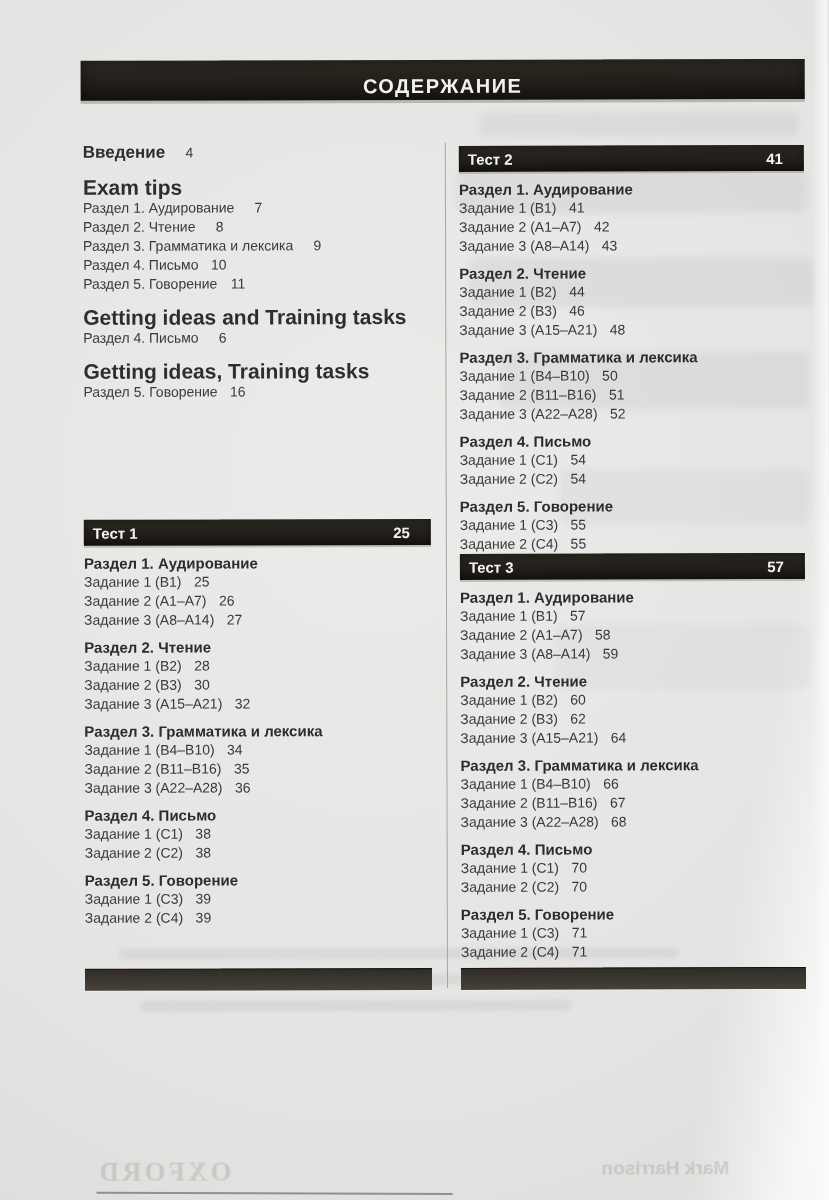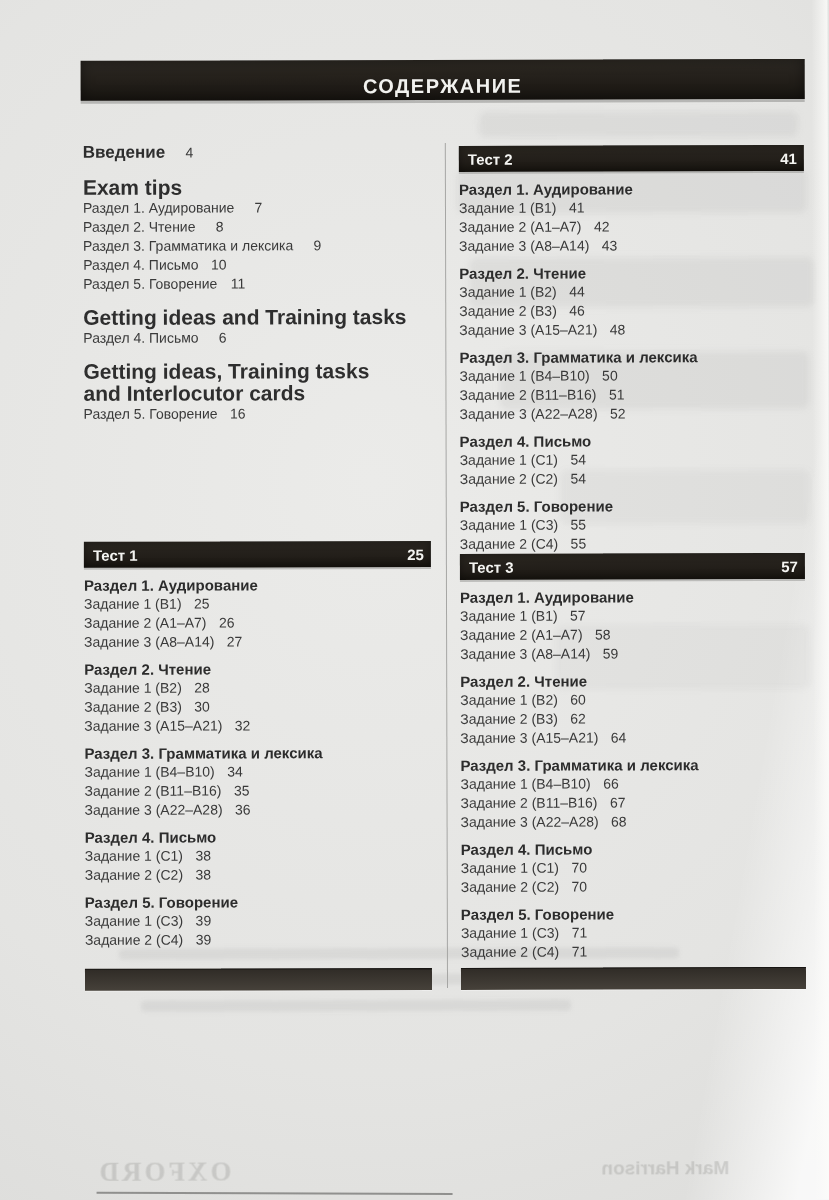--- a/index.html
+++ b/index.html
@@ -37,21 +37,21 @@
   .intro-row .lbl{font-size:17px;font-weight:bold;color:#2e2e2e;}
   .fgroup{margin-bottom:13px;}
   .fgroup:last-child{margin-bottom:0;}
   .fg-heading{font-size:21px;font-weight:bold;line-height:22px;color:#2e2e2e;}
   .fg-heading span{display:block;}
 
   
   #slot-test-0{margin-top:118px;}
   .test-bar{
     height:26px;display:flex;justify-content:space-between;align-items:center;
-    padding:0 7px 0 9px;font-size:15px;font-weight:bold;color:#f4f4f1;
+    padding:0 21px 0 9px;font-size:15px;font-weight:bold;color:#f4f4f1;
     background:linear-gradient(180deg,#2b2721, var(--header_bar,#221e19) 60%, #17140f);
     box-shadow:0 2px 0 rgba(125,125,122,.4), inset 0 0 8px rgba(0,0,0,.4);
   }
   .sec{margin-top:8px;}
   .sec-title{font-size:15px;font-weight:bold;line-height:19px;color:#2c2c2c;}
 
   
   .end-bar{position:absolute;top:968px;height:22px;z-index:2;
     background:linear-gradient(180deg,#2f2b26, var(--end_bar,#46413a));
     box-shadow:0 1px 0 rgba(255,255,255,.35), inset 0 1px 0 rgba(0,0,0,.5);}
@@ -140,21 +140,20 @@
             <span>Getting ideas and Training tasks</span>
           </div>
           <div class="toc-row">
             <span class="lbl">Раздел 4. Письмо</span>
             <span class="pg">6</span>
           </div>
         </div>
         <div class="fgroup">
           <div class="fg-heading">
             <span>Getting ideas, Training tasks</span>
-            <span>and Interlocutor cards</span>
           </div>
           <div class="toc-row">
             <span class="lbl">Раздел 5. Говорение</span>
             <span class="pg">16</span>
           </div>
         </div>
       </div>
     <div id="slot-test-0">
         <div class="test-block">
           <div class="test-bar">

